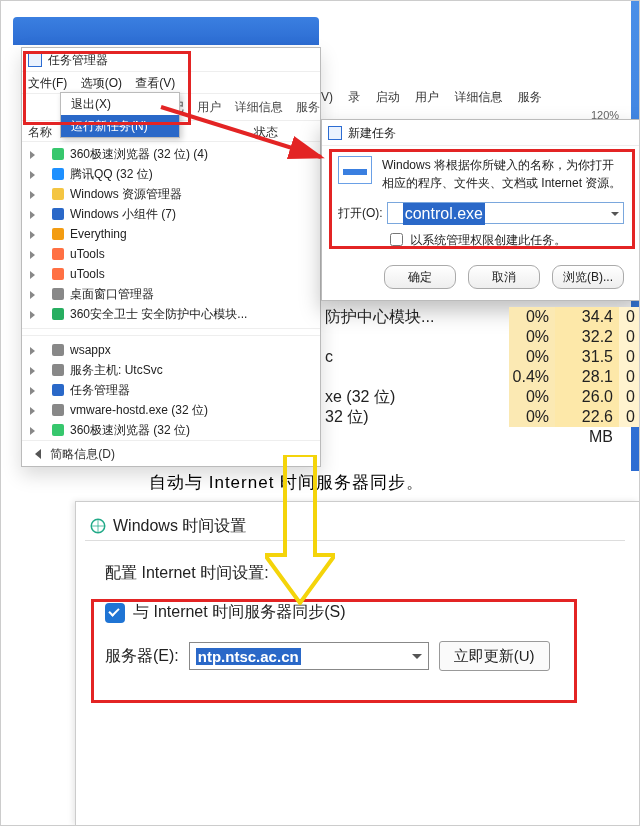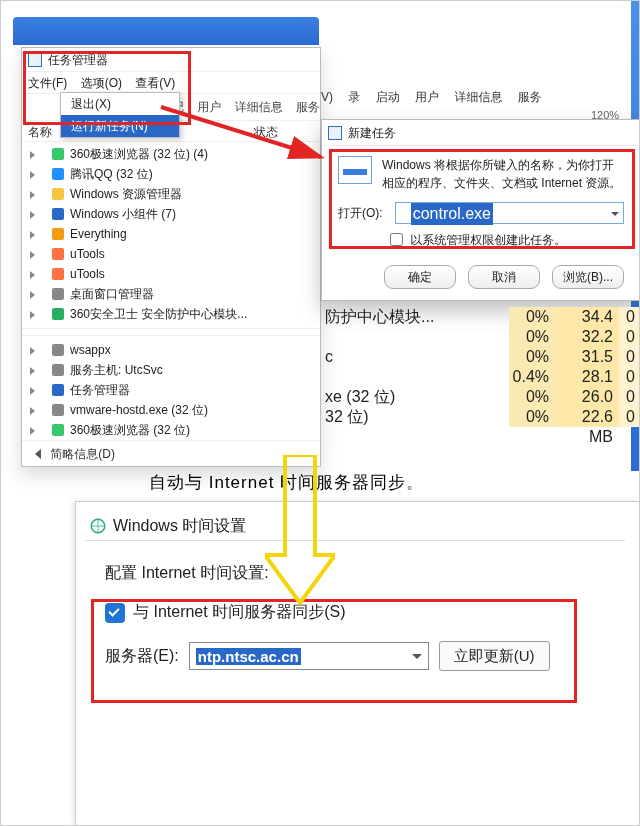--- a/index.html
+++ b/index.html
@@ -150,21 +150,21 @@
     font-size:12px; line-height:1.5; color:#222;
   }
   .dlg-desc .big-icon{
     width:34px;height:28px; border:1px solid #6aa0e6; background:#fff;
     position:relative; flex:none;
   }
   .dlg-desc .big-icon::after{
     content:""; position:absolute; left:4px; right:4px; top:12px;
     height:6px; background:#3a7fe0;
   }
-  .openrow { margin-top:10px; display:flex; align-items:center; gap:12px; font-size:12px;}
+  .openrow { margin-top:10px; display:flex; align-items:center; gap:4px; font-size:12px;}
   .openrow .sel-span{
     flex:1; height:22px; border:1px solid #7aa7dd;
     padding: 0 15px; font-size:16px; line-height:22px;
     background:#fff; position:relative;
   }
   .openrow .sel-span .seltxt{
     display:inline-block; background:#2a68c8; color:#fff; padding:0 2px;
   }
   .openrow .sel-span::after{
     content:""; position:absolute; right:4px; top:9px;

